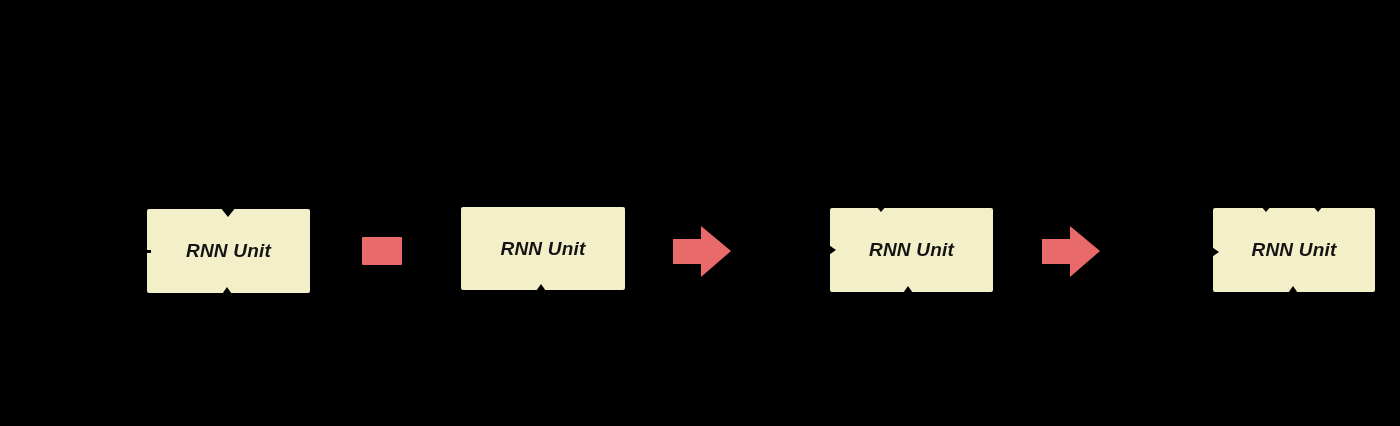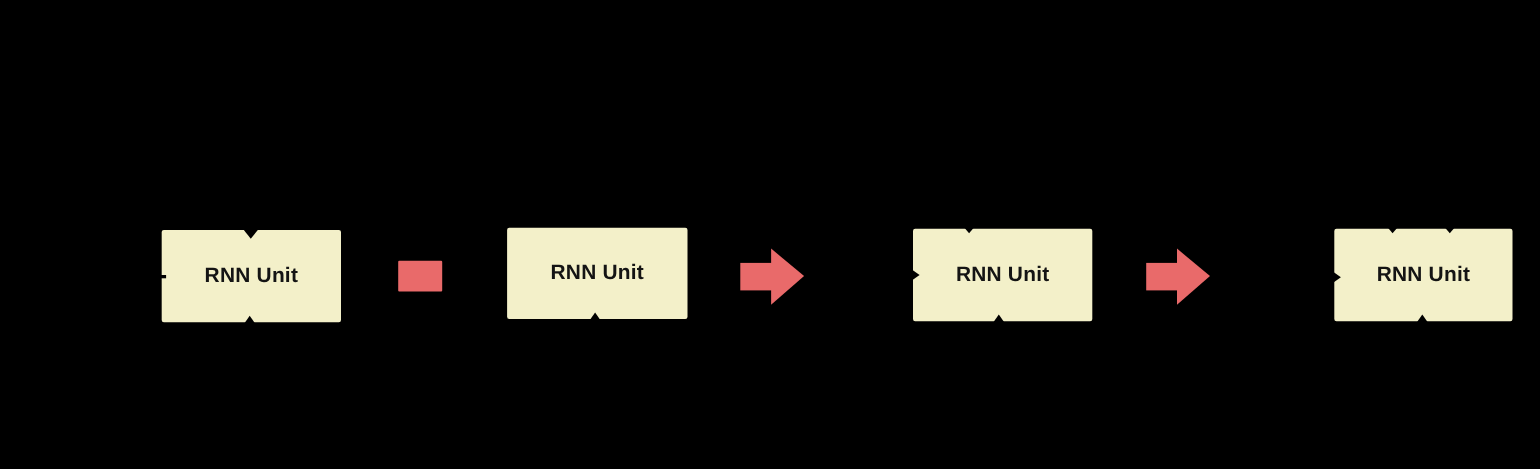--- a/index.html
+++ b/index.html
@@ -24,20 +24,21 @@
     display: flex;
     align-items: center;
     justify-content: center;
   }
   .unit-label {
     color: #141414;
     font-size: 19px;
     font-weight: bold;
     letter-spacing: 0.2px;
     white-space: nowrap;
+    font-style: italic;
   }
   #unit-1 { left: 147px;  top: 209px; width: 163px; height: 84px; }
   #unit-2 { left: 461px;  top: 207px; width: 164px; height: 83px; }
   #unit-3 { left: 830px;  top: 208px; width: 163px; height: 84px; }
   #unit-4 { left: 1213px; top: 208px; width: 162px; height: 84px; }
 
   
   .mark { position: absolute; width: 0; height: 0; }
 
   

